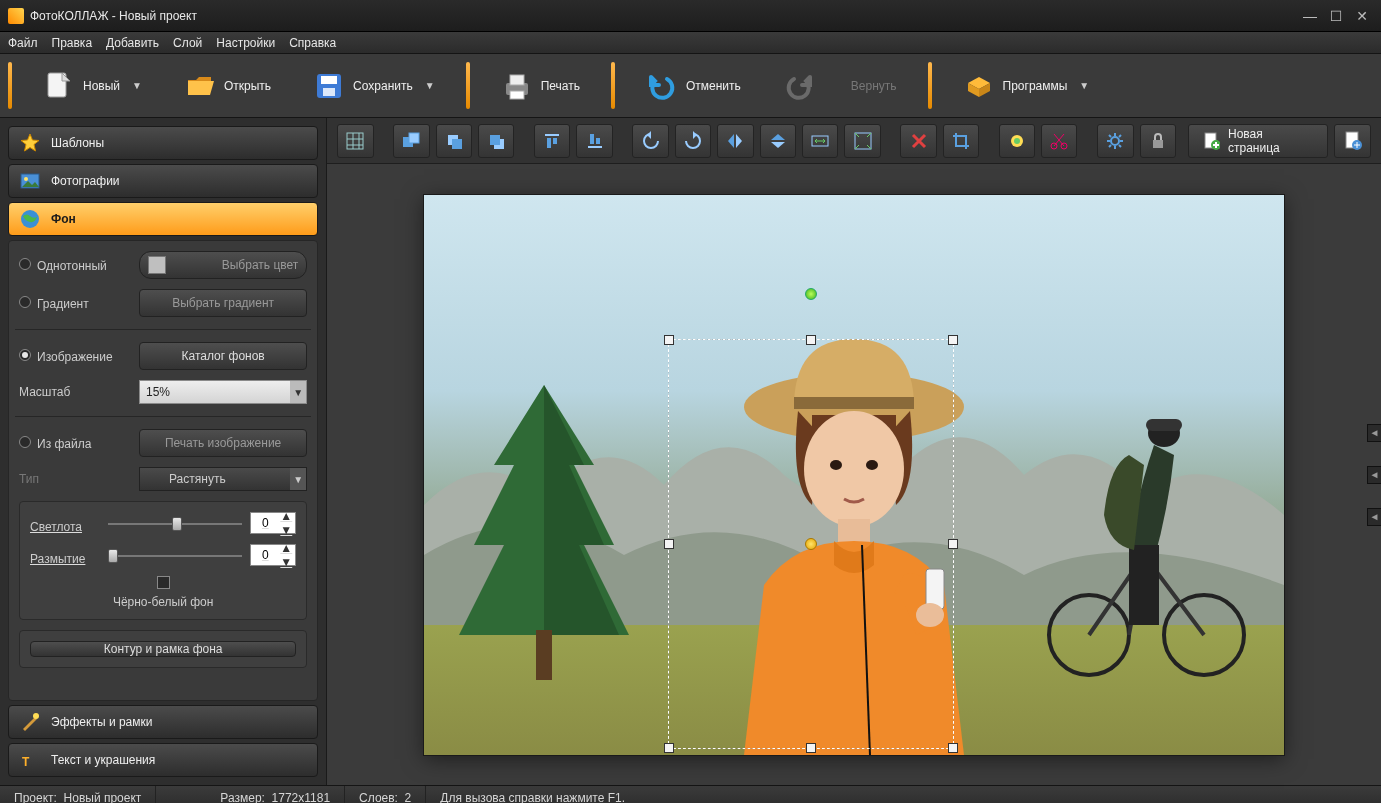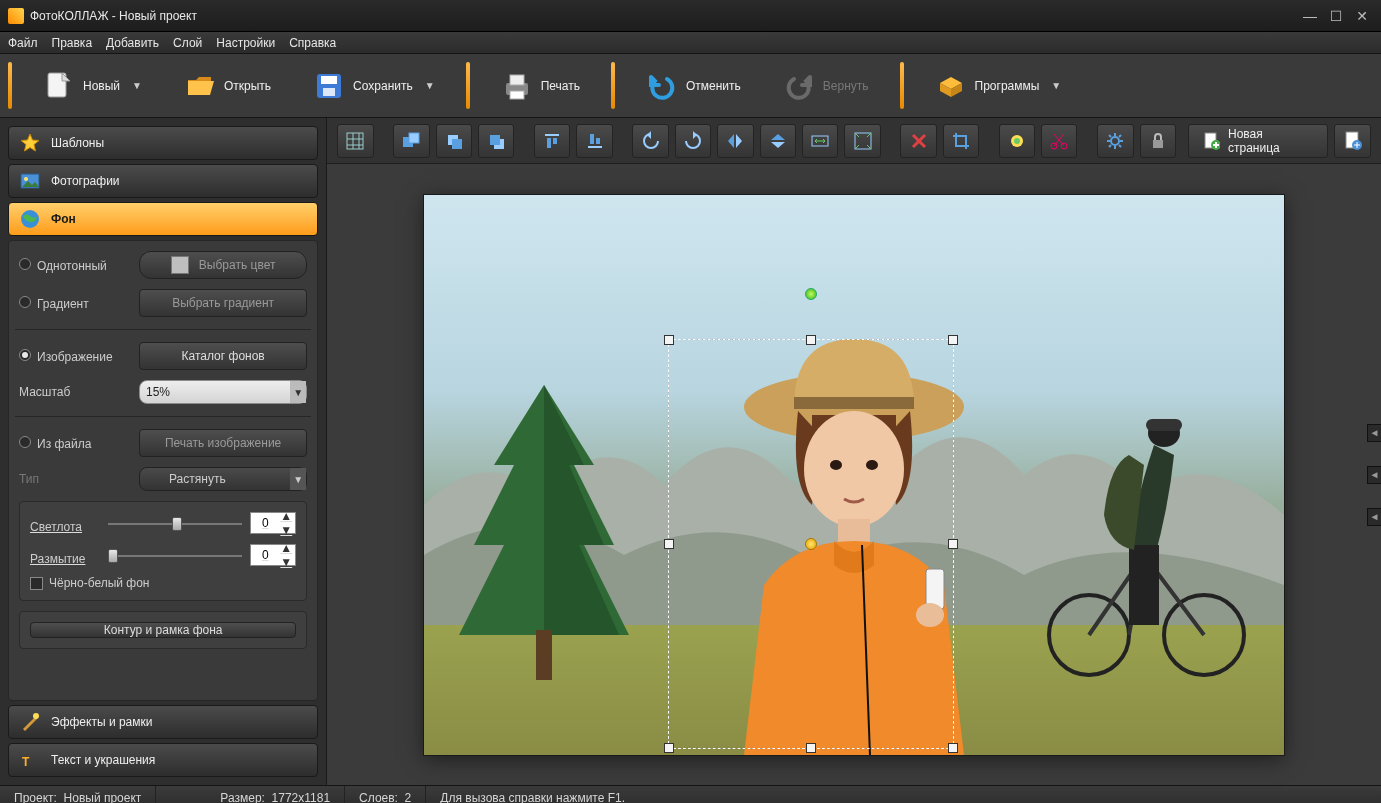--- a/index.html
+++ b/index.html
@@ -9,50 +9,50 @@
 .titlebar .title { flex:1; color:#e8e8e8; font-size:12px; }
 .win-btn { width:22px; height:16px; margin-left:4px; color:#bbb; display:flex; align-items:center; justify-content:center; cursor:pointer; font-size:14px; }
 .menubar { height:22px; background:linear-gradient(#3a3a3a,#2b2b2b); border-bottom:1px solid #141414; display:flex; align-items:center; padding:0 8px; gap:14px;}
 .menubar span { color:#e6e6e6; cursor:pointer; }
 .toolbar { height:64px; background:#3a3a3a; display:flex; align-items:stretch; padding:4px 6px; gap:16px; border-bottom:1px solid #151515;}
 .tb-sep { width:4px; background:linear-gradient(#ffb84d,#e68a00); border-radius:2px; margin:4px 2px;}
 .tb-btn { display:flex; align-items:center; padding:0 12px; gap:8px; border:1px solid transparent; border-radius:3px; cursor:pointer; }
 .tb-btn .ic { width:32px; height:32px; display:flex; align-items:center; justify-content:center; }
 .tb-btn .lbl { color:#eee; }
 .tb-btn .dd { color:#ccc; margin-left:4px; font-size:10px;}
-.tb-disabled .lbl { color:#777; }
+.tb-disabled .lbl { color:#777;margin-left:28px; }
 .body { display:flex; height:calc(803px - 26px - 22px - 64px - 24px); }
 .sidebar { width:356px; background:#2e2e2e; padding:8px; display:flex; flex-direction:column; gap:4px; border-right:1px solid #1a1a1a;}
 .accordion-item { height:34px; border-radius:4px; background:linear-gradient(#4b4b4b,#2d2d2d); border:1px solid #1a1a1a; display:flex; align-items:center; gap:10px; padding:0 10px; cursor:pointer; color:#eee;}
 .accordion-item.active { background:linear-gradient(#ffcf6b,#ff9c1a); color:#1a1a1a; font-weight:bold;}
 .accordion-item .aic { width:22px; height:22px; display:flex; align-items:center; justify-content:center;}
 .panel { background:#3a3a3a; border:1px solid #262626; border-radius:4px; padding:10px; display:flex; flex-direction:column; gap:10px; flex:1; overflow:auto;}
 .row { display:flex; align-items:center; gap:10px;}
 .row label { color:#ccc; width:110px;}
 .row label.dim { color:#777;}
 .radio { width:12px; height:12px; border-radius:50%; border:1px solid #888; display:inline-block; margin-right:6px; position:relative; background:#2a2a2a;}
 .radio.on::after { content:""; position:absolute; inset:2px; border-radius:50%; background:#e8e8e8;}
 .btn { flex:1; height:28px; background:linear-gradient(#4e4e4e,#333); border:1px solid #222; border-radius:4px; color:#ddd; display:flex; align-items:center; justify-content:center; cursor:pointer;}
 .btn.wide { width:100%;}
-.btn.sw { justify-content:center; padding:0 8px; gap:10px; color:#999;border-radius:12px;}
+.btn.sw { justify-content:space-between; padding:0 8px; gap:10px; color:#999;border-radius:12px;}
 .swatch { width:18px; height:18px; background:#bfbfbf; border:1px solid #777;}
-.select { flex:1; height:24px; background:linear-gradient(#eee,#d4d4d4); border:1px solid #8a8a8a; color:#222; padding:0 6px; display:flex; align-items:center; justify-content:space-between; border-radius:8px;}
+.select { flex:1; height:24px; background:linear-gradient(#eee,#d4d4d4); border:1px solid #8a8a8a; color:#222; padding:0 6px; display:flex; align-items:center; justify-content:space-between; border-radius:0;}
 .select.dark { background:linear-gradient(#4a4a4a,#333); color:#ccc; border-color:#222;padding-left:29px;}
 .select .ar { width:16px; height:100%; background:#bbb; display:flex; align-items:center; justify-content:center; margin-right:-6px; color:#333; font-size:10px;}
 .select.dark .ar { background:#555; color:#ccc;}
 .subpanel { background:#3f3f3f; border:1px solid #2a2a2a; border-radius:4px; padding:10px; display:flex; flex-direction:column; gap:10px;}
 .slider-row { display:flex; align-items:flex-end; gap:8px;text-decoration:underline;}
 .slider-row label { width:70px; color:#ccc;}
 .slider { flex:1; height:20px; position:relative;}
 .slider .track { position:absolute; left:0; right:0; top:9px; height:2px; background:#777;}
 .slider .thumb { position:absolute; top:3px; width:10px; height:14px; background:linear-gradient(#e8e8e8,#aaa); border:1px solid #555; border-radius:2px;}
 .spin { width:46px; height:22px; background:#fff; color:#000; border:1px solid #888; display:flex; align-items:center;}
 .spin input { width:28px; border:none; text-align:center; font-size:12px; outline:none; background:transparent;}
 .spin .arrows { width:14px; display:flex; flex-direction:column; font-size:7px; color:#333; text-align:center;}
-.check { display:flex; align-items:center; gap:6px; color:#ccc;}
+.check { display:flex; align-items:center; gap:6px; color:#ccc;flex-direction:column;}
 .check .box { width:13px; height:13px; border:1px solid #888; background:#2a2a2a;}
 .divider { height:1px; background:#262626; margin:2px -4px;}
 .canvas-area { flex:1; background:#3b3b3b; display:flex; flex-direction:column; }
 .tool2 { height:46px; background:#323232; border-bottom:1px solid #1e1e1e; display:flex; align-items:center; padding:0 10px; gap:6px;}
 .t2b { width:38px; height:34px; background:linear-gradient(#4a4a4a,#343434); border:1px solid #232323; border-radius:3px; display:flex; align-items:center; justify-content:center; cursor:pointer; color:#cfe8ff;}
 .t2sep { width:8px;}
 .t2btn-l { height:34px; padding:0 14px; background:linear-gradient(#4a4a4a,#343434); border:1px solid #232323; border-radius:3px; display:flex; align-items:center; gap:8px; color:#eee; cursor:pointer;}
 .canvas-wrap { flex:1; position:relative; display:flex; align-items:center; justify-content:center; padding:20px;}
 .canvas { width:860px; height:560px; background:#fff; box-shadow:0 0 0 1px #1a1a1a, 0 4px 20px rgba(0,0,0,.5); position:relative; overflow:hidden;}
 .sky { position:absolute; inset:0; background:linear-gradient(#cfe6ef 0%, #b8d5e0 35%, #98af9e 55%, #8a9a7c 70%, #b6a46a 90%);}

